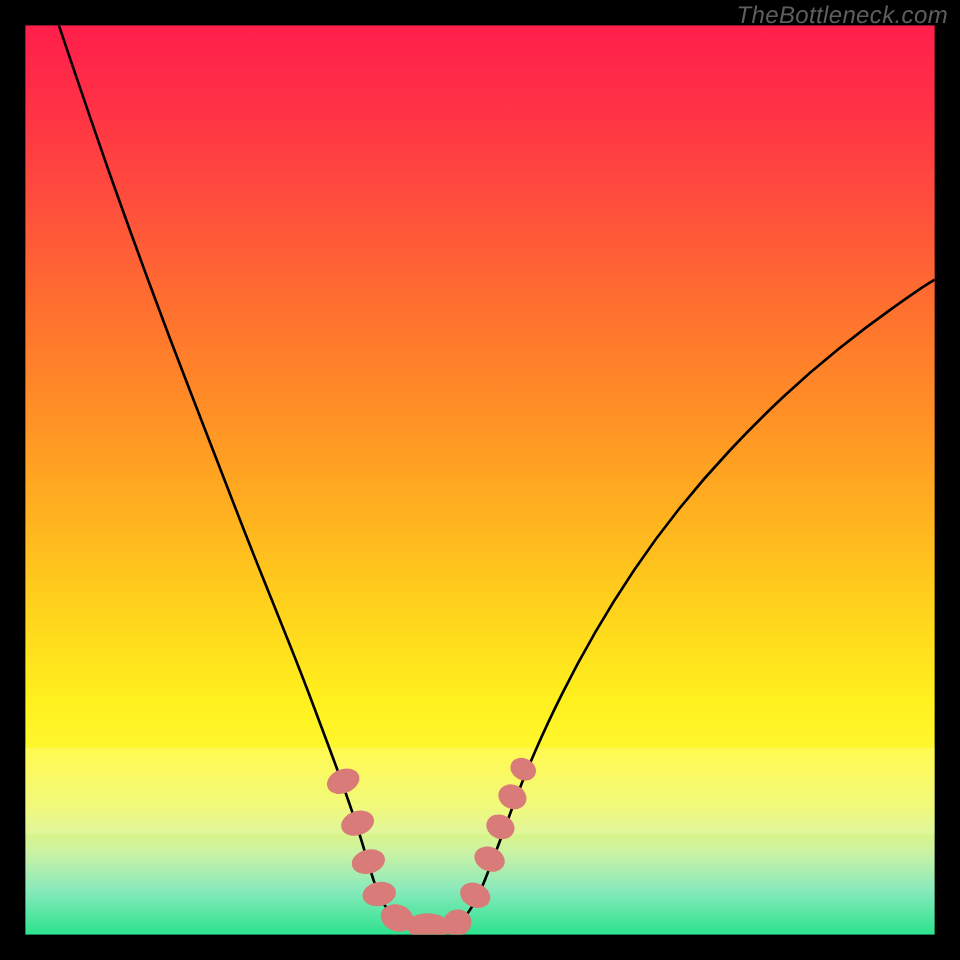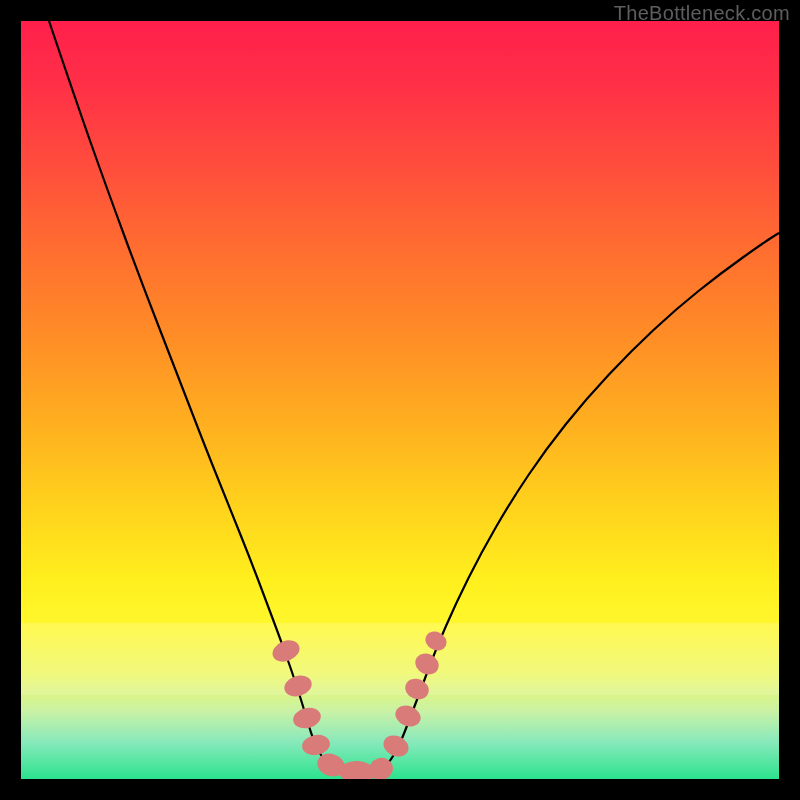--- a/index.html
+++ b/index.html
@@ -52,20 +52,21 @@
     inset: 0;
   }
   .watermark {
     position: absolute;
     top: 2px;
     right: 10px;
     color: #5e5e5e;
     font-size: 20px;
     letter-spacing: 0.3px;
     font-weight: 500;
+    font-style: italic;
   }
 </style>
 </head>
 <body>
 
 <div class="frame">
   <div class="gradient"></div>
   <div class="pale-band"></div>
 
   <svg class="curves" viewBox="0 0 758 758" preserveAspectRatio="none">

